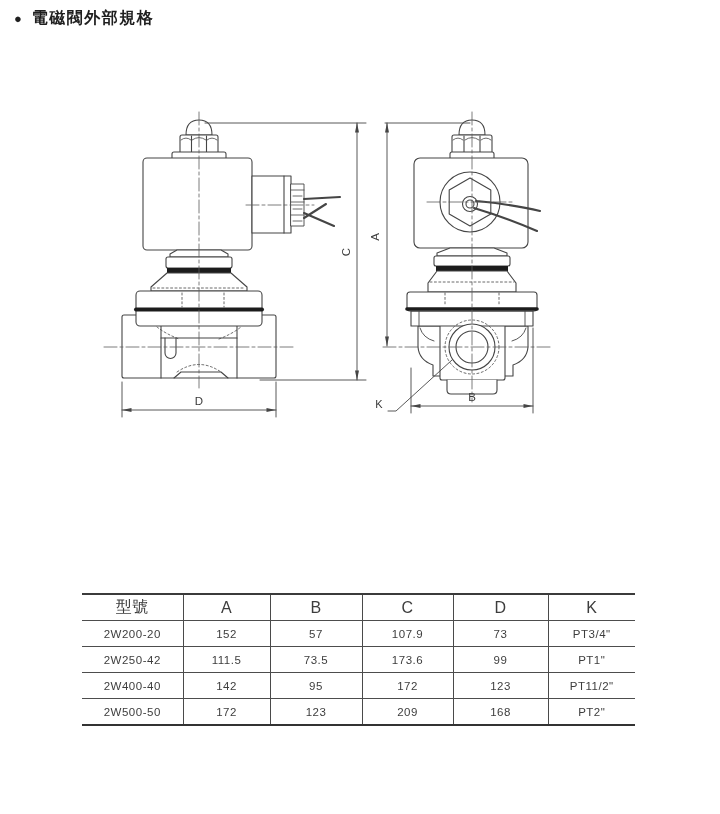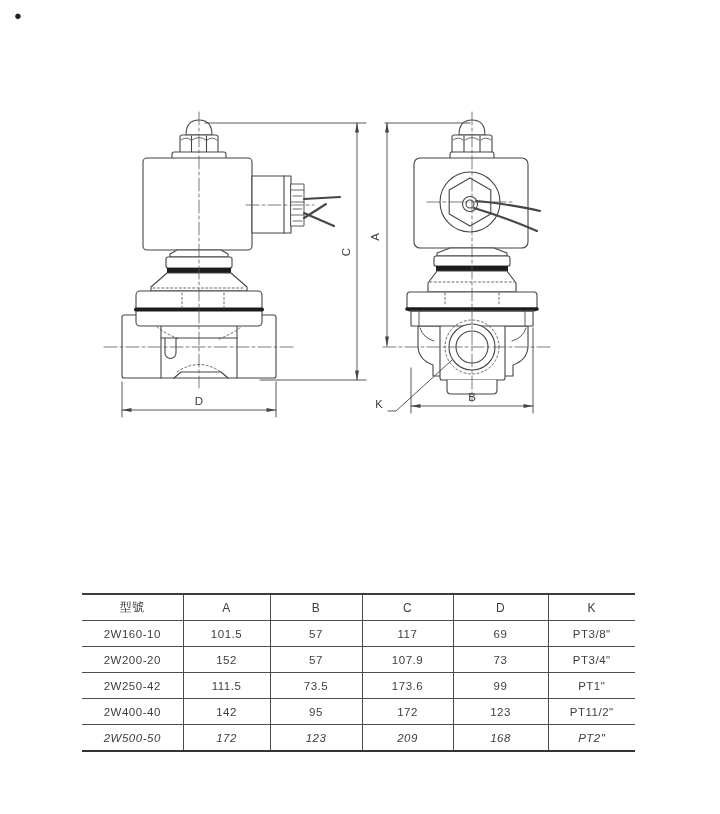--- a/index.html
+++ b/index.html
@@ -18,29 +18,30 @@
     position:absolute;left:82px;top:593px;width:553px;
     border-collapse:collapse;table-layout:fixed;
     border-top:2px solid #3b3b3b;border-bottom:2.4px solid #333;
     font-size:11.5px;color:#3d3d3d;
   }
   .spec-table th,.spec-table td{
     height:25px;text-align:center;vertical-align:middle;
     border-right:1.4px solid #4a4a4a;border-bottom:1.4px solid #4d4d4d;
     font-weight:normal;padding:0;letter-spacing:.5px;
   }
-  .spec-table th{font-size:12px;}
+  .spec-table th{font-size:16px;}
   .spec-table th:last-child,.spec-table td:last-child{border-right:none;}
-  .spec-table tr:last-child td{border-bottom:none;font-style:italic;}
+  .spec-table tr:last-child td{border-bottom:none;}
 </style>
 </head>
 <body>
 
 <div class="title-row">
   <span class="bullet">●</span>
+  <span>電磁閥外部規格</span>
 </div>
 
 <svg class="drawing" width="720" height="560" viewBox="0 0 720 560" fill="none" stroke="#454545" stroke-width="1.1" stroke-linecap="round" stroke-linejoin="round">
   <defs>
     <marker id="arr" viewBox="0 0 10 4" refX="9.6" refY="2" markerWidth="11" markerHeight="4.4" orient="auto-start-reverse">
       <path d="M0,0 L10,2 L0,4 Z" fill="#454545" stroke="none"></path>
     </marker>
   </defs>
 
   <g>
@@ -225,28 +226,20 @@
   <tbody>
   <tr>
     <th>型號</th>
     <th>A</th>
     <th>B</th>
     <th>C</th>
     <th>D</th>
     <th>K</th>
   </tr>
   <tr>
-    <td>2W160-10</td>
-    <td>101.5</td>
-    <td>57</td>
-    <td>117</td>
-    <td>69</td>
-    <td>PT3/8"</td>
-  </tr>
-  <tr>
     <td>2W200-20</td>
     <td>152</td>
     <td>57</td>
     <td>107.9</td>
     <td>73</td>
     <td>PT3/4"</td>
   </tr>
   <tr>
     <td>2W250-42</td>
     <td>111.5</td>

